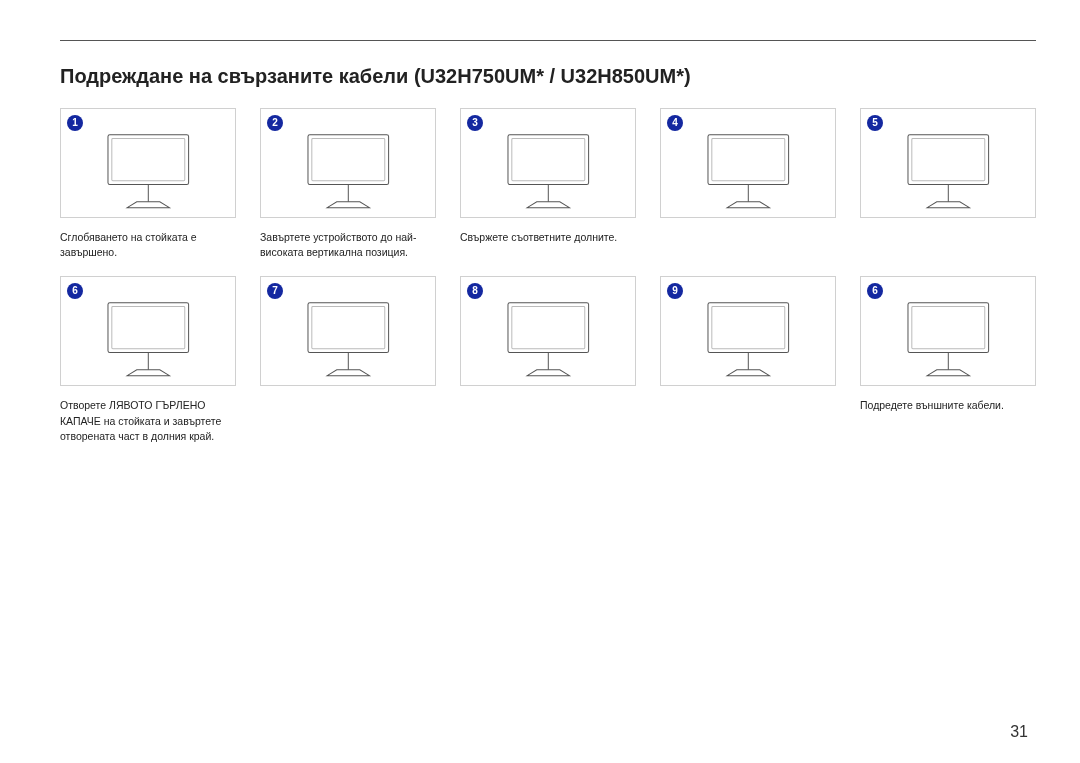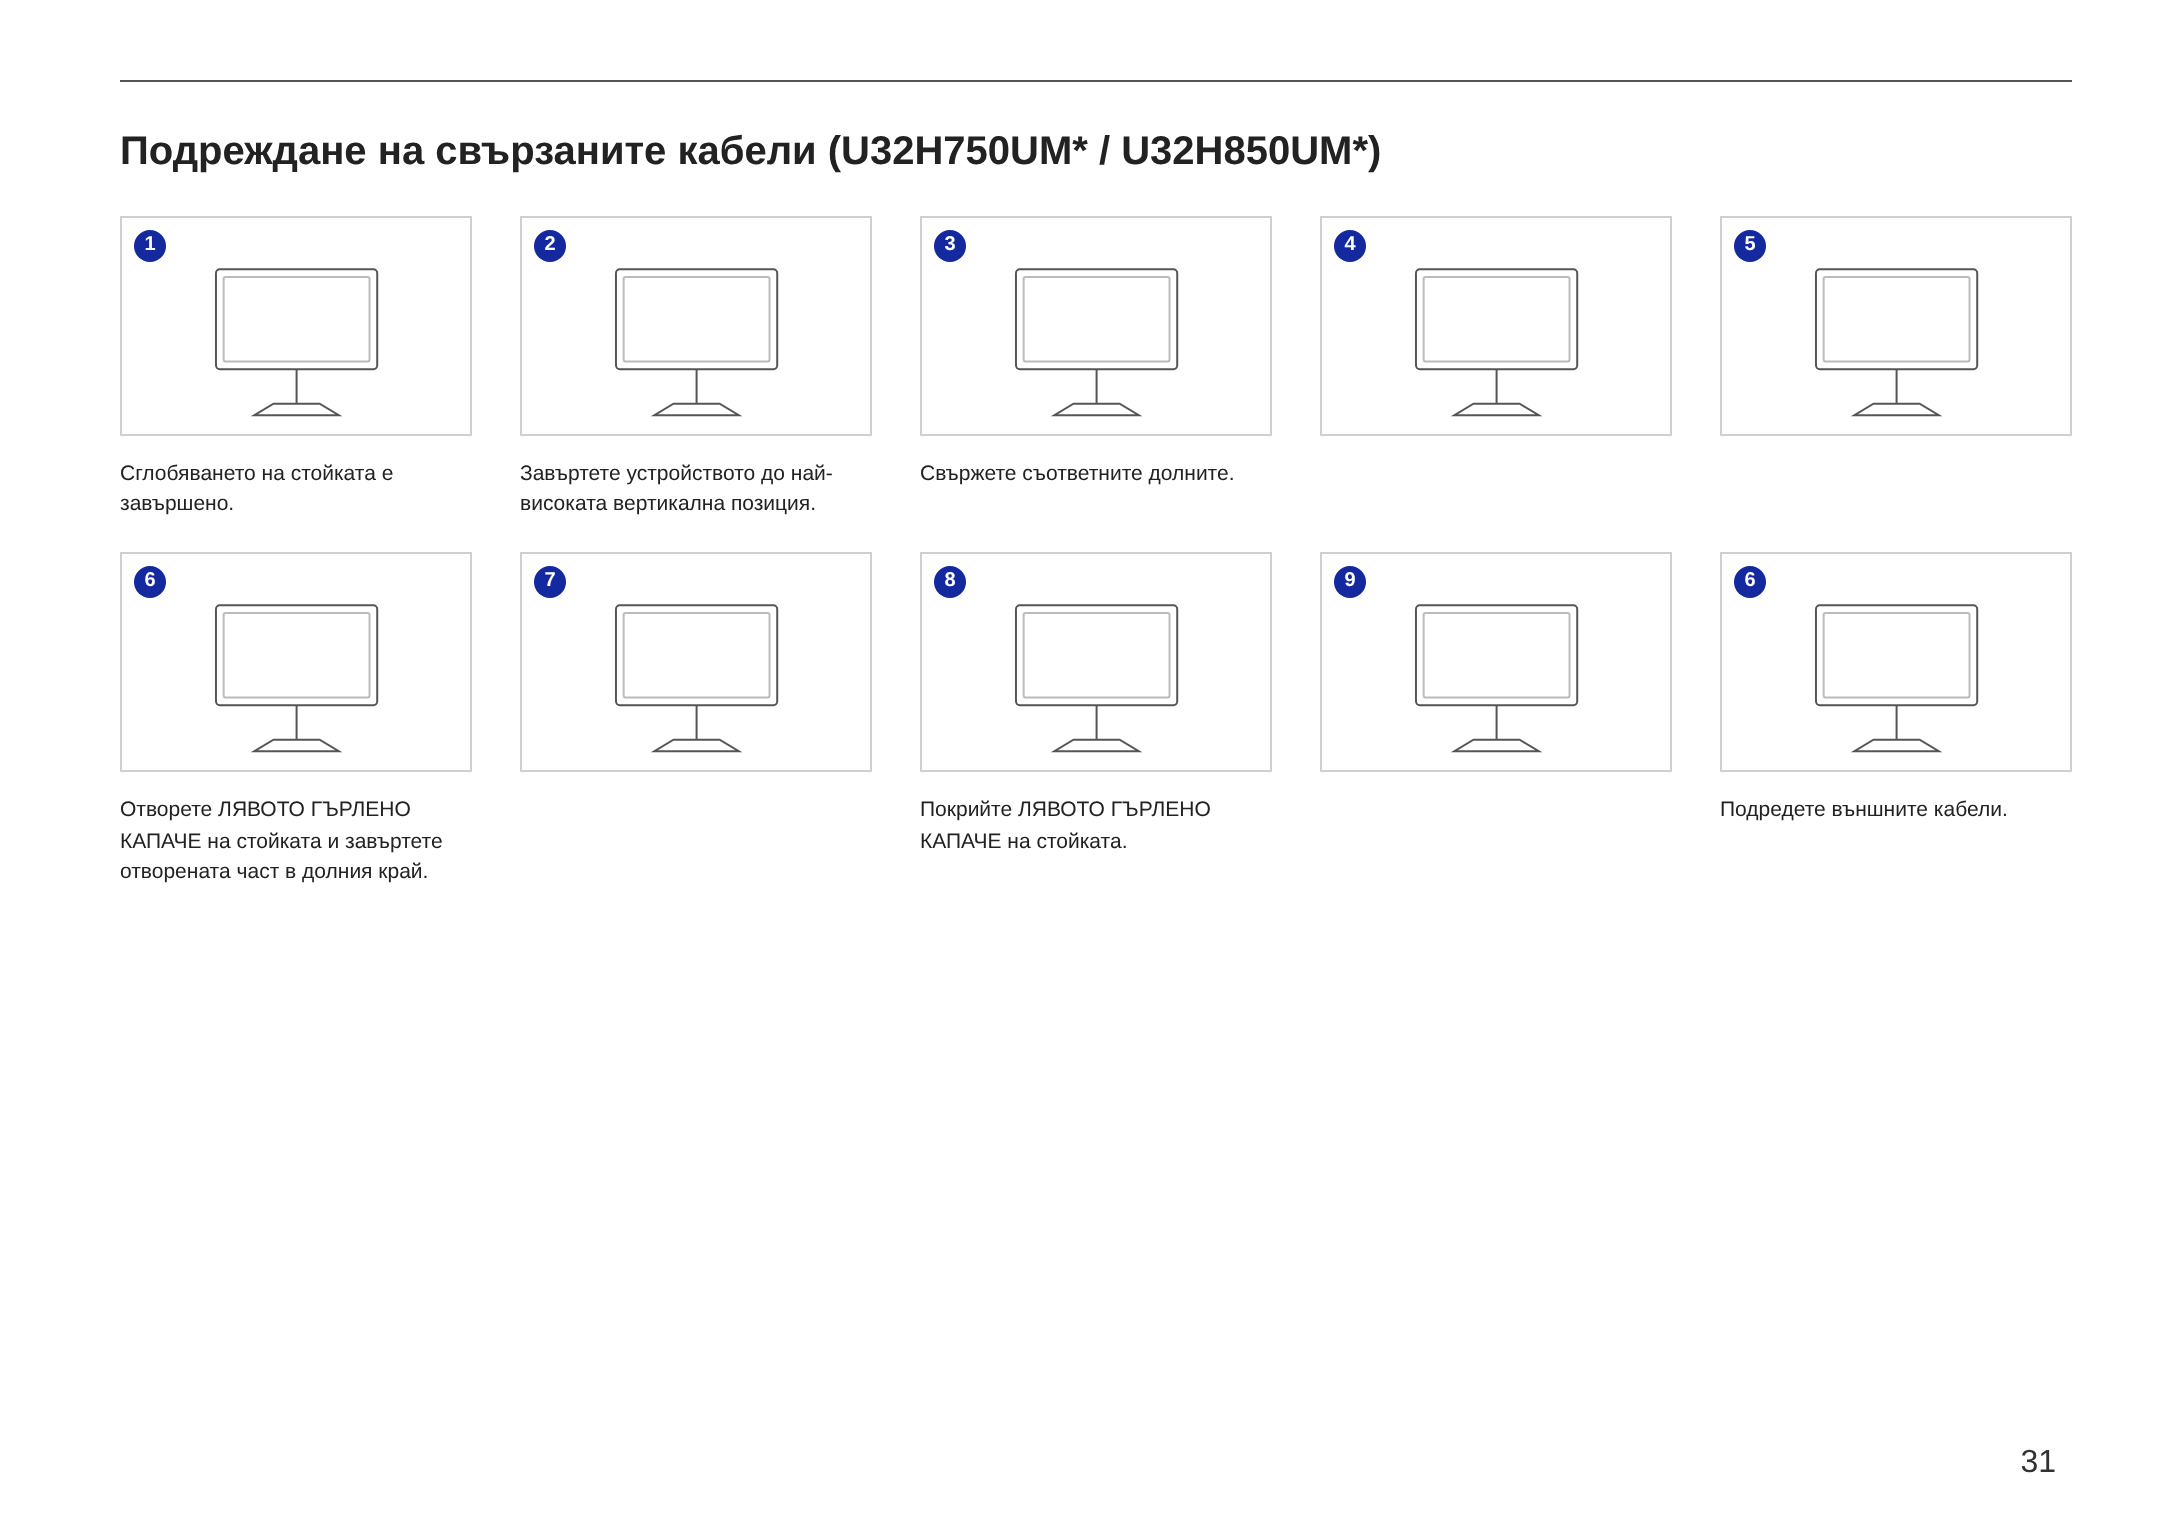--- a/index.html
+++ b/index.html
@@ -183,21 +183,20 @@
       <div class="step">
         <div class="fig">
           <div class="badge">8</div>
           <svg viewBox="0 0 120 90">
             <rect x="18" y="8" width="84" height="52" rx="2"></rect>
             <rect class="light" x="22" y="12" width="76" height="44" rx="1"></rect>
             <line x1="60" y1="60" x2="60" y2="78"></line>
             <path d="M38 84 L82 84 L72 78 L48 78 Z"></path>
           </svg>
         </div>
-        <div class="caption">Покрийте ЛЯВОТО ГЪРЛЕНО КАПАЧЕ на стойката.</div>
       </div>
       <div class="step">
         <div class="fig">
           <div class="badge">9</div>
           <svg viewBox="0 0 120 90">
             <rect x="18" y="8" width="84" height="52" rx="2"></rect>
             <rect class="light" x="22" y="12" width="76" height="44" rx="1"></rect>
             <line x1="60" y1="60" x2="60" y2="78"></line>
             <path d="M38 84 L82 84 L72 78 L48 78 Z"></path>
           </svg>

